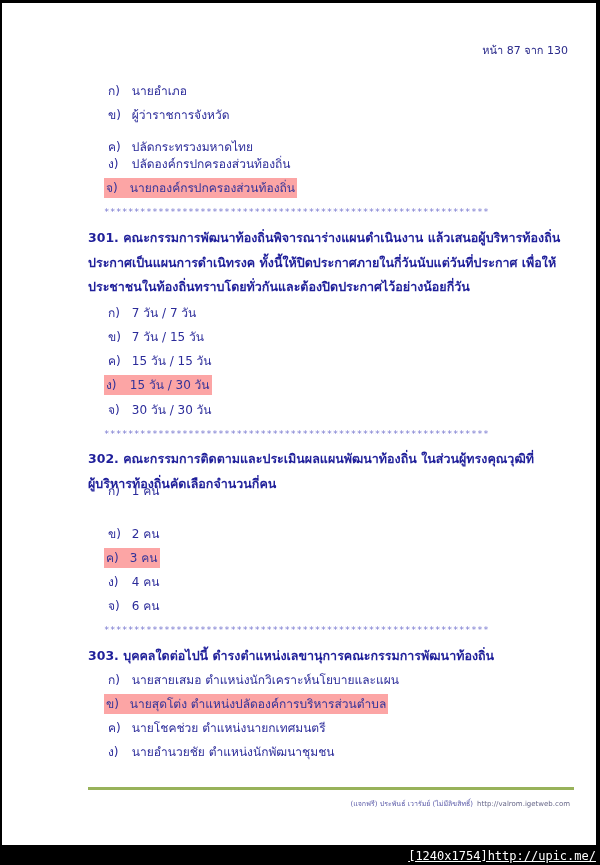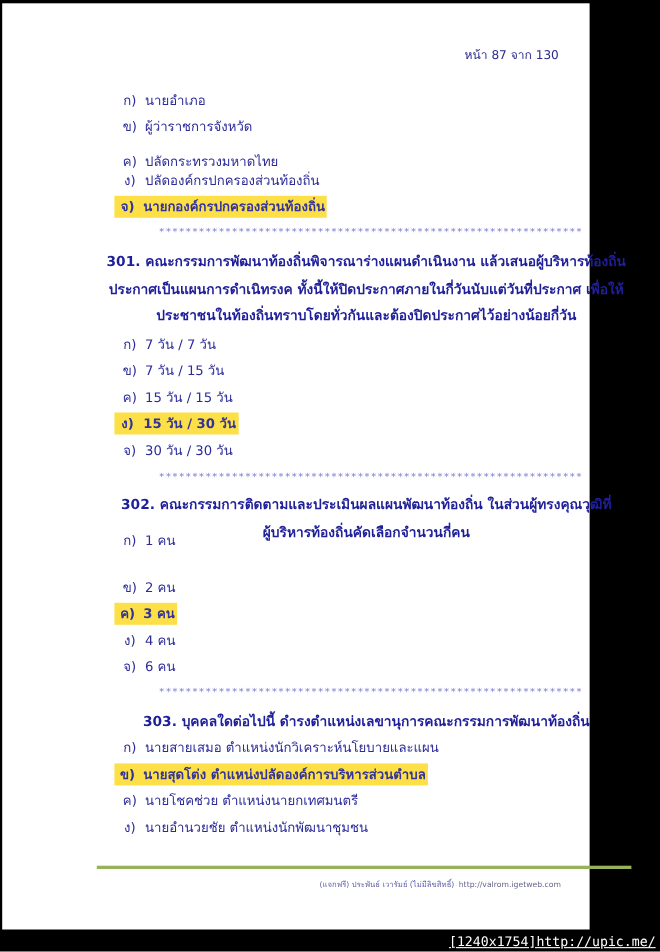--- a/index.html
+++ b/index.html
@@ -2,34 +2,33 @@
 <html><head>
   <meta charset="utf-8">
   <style>
     html, body { margin: 0; padding: 0; }
     body {
       width: 600px; height: 865px; background: #000;
       position: relative; overflow: hidden;
       font-family: "DejaVu Sans", sans-serif;
     }
     .page {
-      position: absolute; left: 2px; top: 3px; width: 534px; height: 842px;
+      position: absolute; left: 2px; top: 3px; width: 594px; height: 842px;
       background: #ffffff;
-      text-align: center;
     }
     .page-num {
       position: absolute; right: 28px; top: 38px;
       font-size: 11px; color: #2a2a8a;
     }
     .content { position: absolute; left: 86px; top: 0; width: 480px; }
     .opt {
       position: absolute; left: 18px; font-size: 12px; color: #2b2b9a;
       white-space: nowrap; line-height: 20px; padding: 0 2px 0 2px;
     }
-    .opt.hl { background: #fde047; color: #333399; left: 16px; font-weight: bold; }
+    .opt.hl { background: #fca5a5; color: #333399; left: 16px; }
     .opt .lbl { display: inline-block; width: 20px; }
     .sep {
       position: absolute; left: 16px; width: 466px; font-size: 9px;
       color: #7a7ad0; letter-spacing: 0.6px; overflow: hidden; white-space: nowrap;
       line-height: 10px; font-family: "DejaVu Sans Mono", monospace;
     }
     .q {
       position: absolute; left: 0; width: 490px; font-size: 12.5px;
       font-weight: bold; color: #1f1f9a; line-height: 24.5px;
     }

